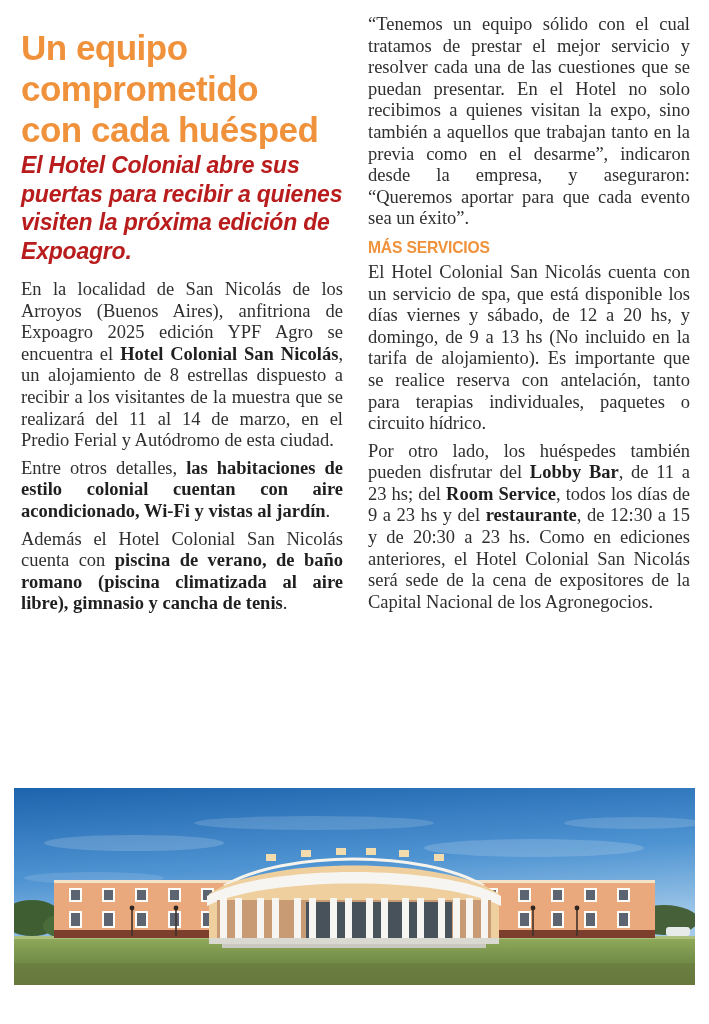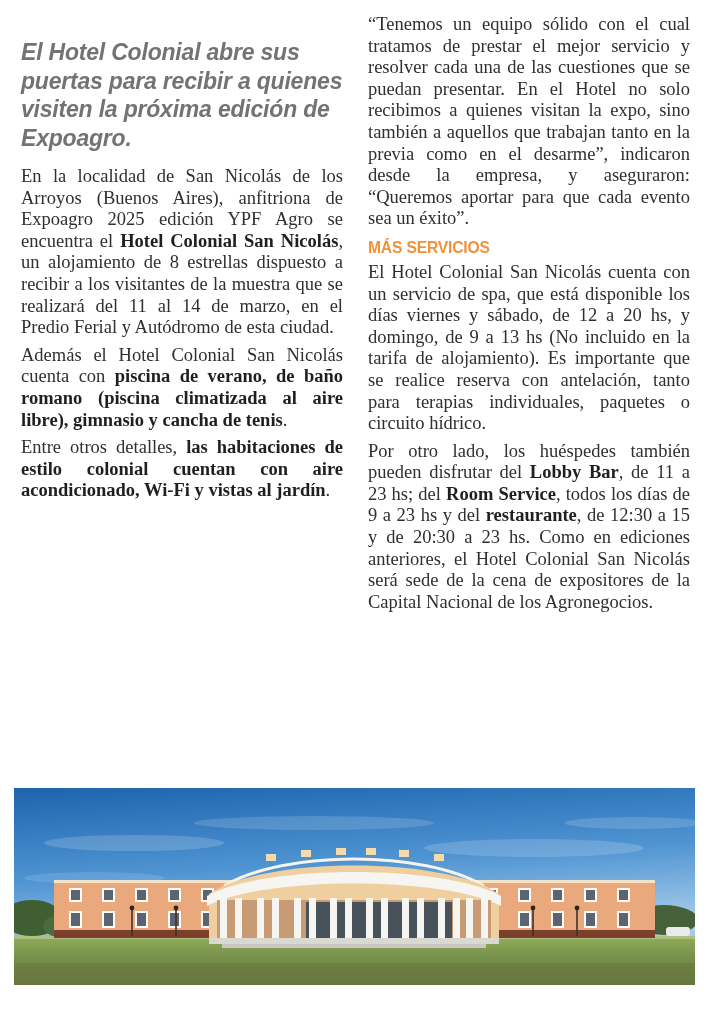--- a/index.html
+++ b/index.html
@@ -6,39 +6,42 @@
   .page{position:relative;width:709px;height:1024px;background:#ffffff;overflow:hidden;
         font-family:"Liberation Serif",serif;}
   .col{position:absolute;color:#2f2f2f;font-size:18.5px;line-height:21.6px;}
   .col p{margin:0 0 6px;text-align:justify;}
   .col p b{font-weight:700;color:#1f1f1f;}
   .col-left{left:21px;top:27px;width:322px;}
   .col-right{left:368px;top:14px;width:322px;}
   h1.headline{margin:0 0 0 0;font-family:"Liberation Sans",sans-serif;font-weight:700;
         font-size:35px;line-height:41px;letter-spacing:-0.5px;color:var(--accent,#F0923B);
         white-space:pre-line;}
-  .standfirst{margin:11px 0 14px;font-family:"Liberation Sans",sans-serif;font-style:italic;
-        font-weight:700;font-size:23px;line-height:28.5px;color:#737373;letter-spacing:-0.2px;}
+  .standfirst{margin:1px 0 14px;font-family:"Liberation Sans",sans-serif;font-style:italic;
+        font-weight:700;font-size:23px;line-height:28.5px;color:#b91c1c;letter-spacing:-0.2px;}
   h3.sec{margin:7px 0 5px;font-family:"Liberation Sans",sans-serif;font-weight:700;
         font-size:16.5px;line-height:20px;color:var(--accent,#F0923B);letter-spacing:-0.2px;
         transform:scaleX(.95);transform-origin:0 50%;}
   .photo{position:absolute;left:14px;top:788px;width:681px;height:197px;}
   .photo svg{display:block;width:100%;height:100%;}
 </style>
 </head>
 <body>
 
 <div class="page">
 
   <div class="col col-left">
+    <h1 class="headline">Un equipo
+comprometido
+con cada huésped</h1>
     <div class="standfirst">El Hotel Colonial abre sus puertas para recibir a quienes visiten la próxima edición de Expoagro.</div>
     <div>
         <p><span>En la localidad de San Nicolás de los Arroyos (Buenos Aires), anfitriona de Expoagro 2025 edición YPF Agro se encuentra el </span><b>Hotel Colonial San Nicolás</b><span>, un alojamiento de 8 estrellas dispuesto a recibir a los visitantes de la muestra que se realizará del 11 al 14 de marzo, en el Predio Ferial y Autódromo de esta ciudad.</span></p>
+        <p><span>Entre otros detalles, </span><b>las habitaciones de estilo colonial cuentan con aire acondicionado, Wi-Fi y vistas al jardín</b><span>.</span></p>
         <p><span>Además el Hotel Colonial San Nicolás cuenta con </span><b>piscina de verano, de baño romano (piscina climatizada al aire libre), gimnasio y cancha de tenis</b><span>.</span></p>
-        <p><span>Entre otros detalles, </span><b>las habitaciones de estilo colonial cuentan con aire acondicionado, Wi-Fi y vistas al jardín</b><span>.</span></p>
       </div>
   </div>
 
   <div class="col col-right">
     <div>
         <p><span>“Tenemos un equipo sólido con el cual tratamos de prestar el mejor servicio y resolver cada una de las cuestiones que se puedan presentar. En el Hotel no solo recibimos a quienes visitan la expo, sino también a aquellos que trabajan tanto en la previa como en el desarme”, indicaron desde la empresa, y aseguraron: “Queremos aportar para que cada evento sea un éxito”.</span></p>
         <h3 class="sec">MÁS SERVICIOS</h3>
         <p><span>El Hotel Colonial San Nicolás cuenta con un servicio de spa, que está disponible los días viernes y sábado, de 12 a 20 hs, y domingo, de 9 a 13 hs (No incluido en la tarifa de alojamiento). Es importante que se realice reserva con antelación, tanto para terapias individuales, paquetes o circuito hídrico.</span></p>
         <p><span>Por otro lado, los huéspedes también pueden disfrutar del </span><b>Lobby Bar</b><span>, de 11 a 23 hs; del </span><b>Room Service</b><span>, todos los días de 9 a 23 hs y del </span><b>restaurante</b><span>, de 12:30 a 15 y de 20:30 a 23 hs. Como en ediciones anteriores, el Hotel Colonial San Nicolás será sede de la cena de expositores de la Capital Nacional de los Agronegocios.</span></p>
       </div>

